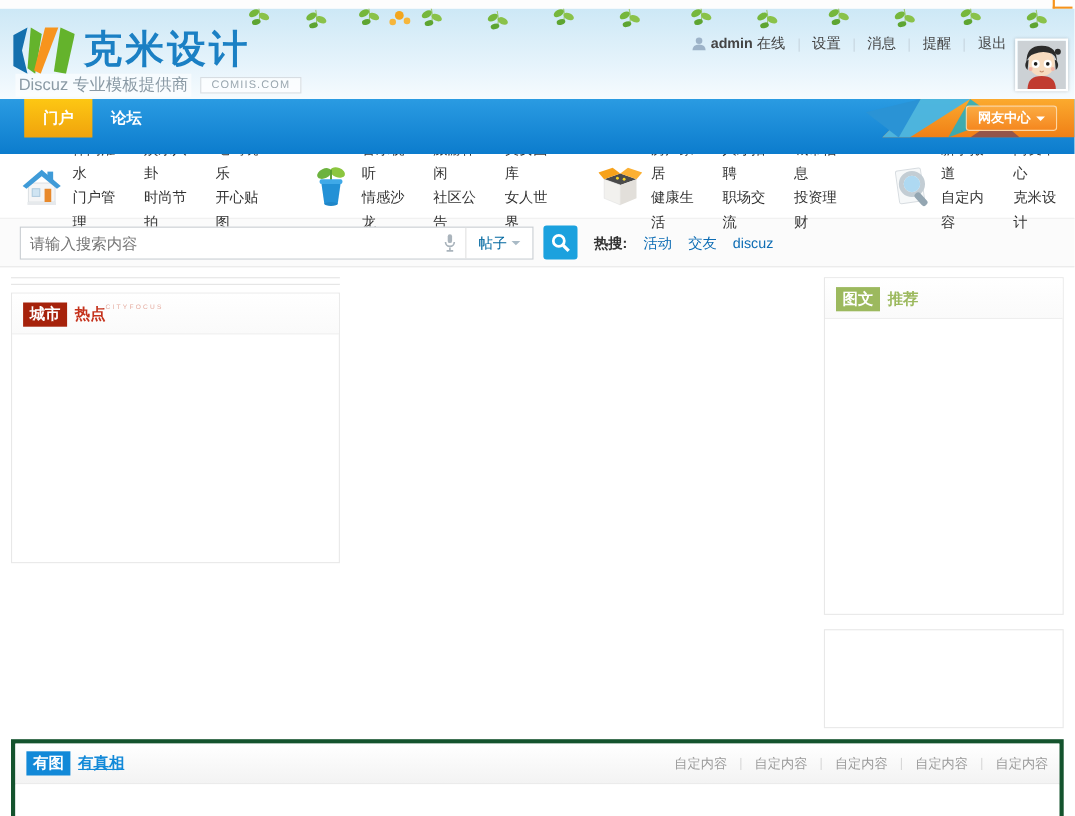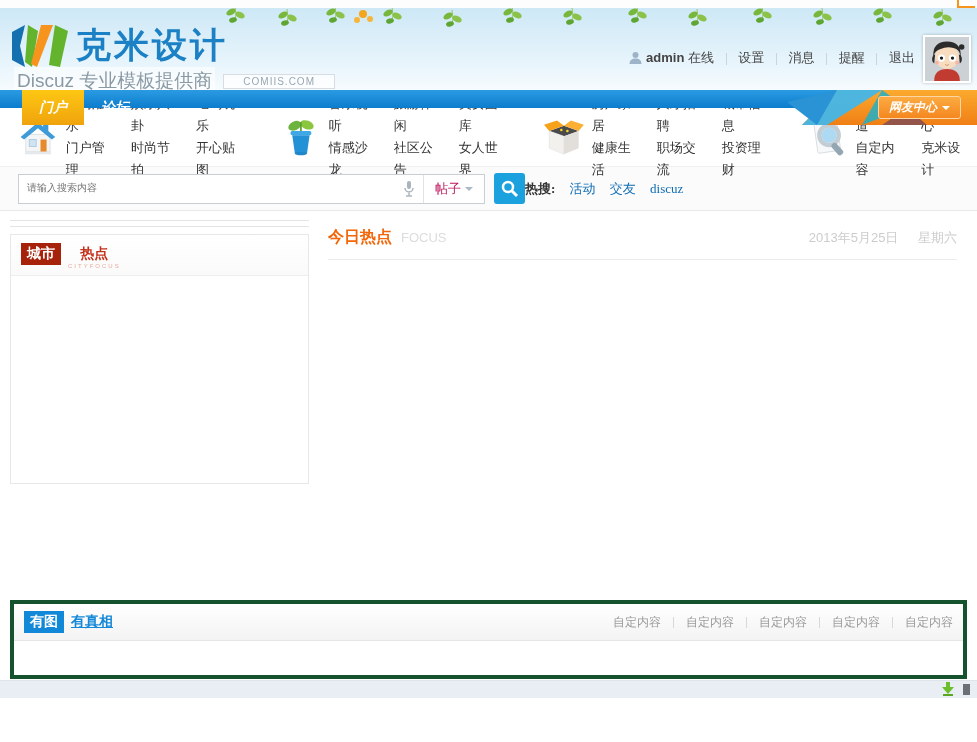--- a/index.html
+++ b/index.html
@@ -17,35 +17,35 @@
     background:#fff; border-left:2px solid #f7941d; border-bottom:2px solid #f7941d; }
 
   
   .header { position:relative; height:82px; overflow:hidden;
     background:linear-gradient(180deg,#cde8f6 0%,#e9f5fc 70%,#f6fbfe 100%); }
   .leaves-svg { position:absolute; top:-2px; right:0; }
   .logo { position:absolute; left:12px; top:16px; display:flex; align-items:flex-start; }
   .logo-glyph { margin-right:8px; }
   .logo-text { font-size:35px; font-weight:bold; color:#1b80c4; letter-spacing:3px; line-height:42px; }
   .logo-sub { position:absolute; left:14px; top:59px; display:flex; align-items:center; }
-  .logo-sub-text { color:#8a9aa5; font-size:19px; background:rgba(255,255,255,.55); padding:1px 3px;text-align:center; }
+  .logo-sub-text { color:#8a9aa5; font-size:15px; background:rgba(255,255,255,.55); padding:1px 3px;text-align:center; }
   .logo-domain { font-size:10px; color:#9aa7b0; border:1px solid #d7dde2;
-    background:rgba(255,255,255,.7); padding:1px 19px; margin-left:8px; letter-spacing:1px; }
-  .user-panel { position:absolute; right:62px; top:36px; text-align:right; color:#444; line-height:27px; }
+    background:rgba(255,255,255,.7); padding:1px 9px; margin-left:8px; letter-spacing:1px; }
+  .user-panel { position:absolute; right:62px; top:18px; text-align:right; color:#444; line-height:27px; }
   .user-panel a { color:#444; }
   .uname { font-weight:bold; color:#333; }
   .vsep { display:inline-block; width:0; height:12px; border-left:1px solid #c6d5de;
     margin:0 8px; vertical-align:middle; }
   .caret { display:inline-block; width:0; height:0; border-left:4px solid transparent;
     border-right:4px solid transparent; border-top:4px solid #a9bac6; margin-left:4px; vertical-align:middle; }
   .avatar { position:absolute; right:6px; top:27px; width:48px; height:48px;
     border:2px solid #fff; box-shadow:0 0 3px rgba(0,0,0,.25); }
 
   
-  .navbar { position:relative; height:18px; background:linear-gradient(180deg,#2a9be2,#0c7ccd);font-style:italic; }
+  .navbar { position:relative; height:50px; background:linear-gradient(180deg,#2a9be2,#0c7ccd); }
   .nav-tabs { display:flex; padding-left:22px; }
   .nav-tab { height:35px; line-height:35px; padding:0 17px; color:#fff; font-size:14px; font-weight:bold; cursor:pointer; }
   .nav-tab.active { background:linear-gradient(180deg,#fdc713,#f0a30c); }
   .nav-deco { position:absolute; right:0; top:0; }
   .quick-nav-btn { position:absolute; right:16px; top:6px; height:23px; line-height:21px; padding:0 10px;
     background:linear-gradient(180deg,#fbab42,#f5871f); border:1px solid #fcd6a4; border-radius:3px;
     color:#fff; font-size:12px; font-weight:bold; cursor:pointer; }
   .caret-w { display:inline-block; width:0; height:0; border-left:4px solid transparent;
     border-right:4px solid transparent; border-top:4px solid #fff; margin-left:5px; vertical-align:middle; }
 
@@ -54,44 +54,44 @@
   .cat-group { display:flex; align-items:center; margin-right:20px; }
   .cat-icon { margin-right:8px; }
   .cat-col { display:flex; flex-direction:column; margin-right:20px; line-height:22px; }
   .cat-col a { color:#333; }
 
   
   .search-bar { display:flex; align-items:center; height:45px; padding:0 10px 0 18px;
     background:#fbfbfb; border-top:1px solid #f0f0f0; border-bottom:1px solid #e8e8e8; }
   .search-box { display:flex; align-items:center; width:467px; height:30px;
     border:1px solid #c9ced2; background:#fff; }
-  .search-input { flex:1; border:none; outline:none; padding:0 8px; font-size:10px; color:#c2410c;
-    height:26px; font-family:Liberation Mono, monospace; background:transparent; }
+  .search-input { flex:1; border:none; outline:none; padding:0 8px; font-size:14px; color:#c2410c;
+    height:26px; font-family:Liberation Sans, sans-serif; background:transparent; }
   .mic { margin:0 7px; display:flex; }
   .search-type { display:flex; align-items:center; padding:0 11px; height:28px;
-    border-left:1px solid #e2e2e2; color:#be185d; cursor:pointer; }
+    border-left:1px solid #e2e2e2; color:#0369a1; cursor:pointer; }
   .search-btn { width:31px; height:31px; margin-left:9px; background:#1ba1de; border:none;
     border-radius:3px; display:flex; align-items:center; justify-content:center; cursor:pointer; }
-  .hot-search { margin-left:0;font-family:Liberation Serif, serif; }
+  .hot-search { margin-left:15px; }
   .hot-label { font-weight:bold; color:#333; }
   .hot-link { color:#0e6db4; margin-left:11px; }
 
   
   .main { display:flex; padding:9px 10px 0; align-items:flex-start; }
   .col-left { width:299px; margin-right:9px; }
   .mini-box { height:7px; border-top:1px solid #e4e4e4; border-bottom:1px solid #e4e4e4; margin-bottom:7px; }
   .panel { border:1px solid #e8e8e8; background:#fff; }
   .panel-hd { display:flex; align-items:flex-start; padding:8px 10px 6px;
     background:linear-gradient(180deg,#fff,#fafafa); border-bottom:1px solid #eee; }
   .badge { color:#fff; font-weight:bold; font-size:14px; padding:2px 6px; }
   .badge-red { background:#a6220b; }
   .badge-green { background:#9cb95e; }
   .badge-blue { background:#1289d8; }
   .hd-title { font-weight:bold; font-size:14px; margin-left:7px; margin-top:2px; }
-  .t-red { color:#c5321c; display:inline-flex; flex-direction:column;text-align:center; }
+  .t-red { color:#c5321c; display:inline-flex; flex-direction:row; }
   .t-green { color:#9cb95e; }
   .t-blue { color:#1289d8; }
   .tiny-sub { font-size:6px; letter-spacing:2px; color:#e5aca0; font-weight:normal; line-height:6px; }
   .city-body { height:207px; }
   .col-center { flex:1; padding:0 10px; }
   .focus-hd { display:flex; align-items:baseline; padding:7px 0 11px; border-bottom:1px solid #ececec; }
   .focus-title { color:#f2670a; font-weight:bold; font-size:16px; }
   .focus-sub { color:#dcdcdc; font-size:13px; margin-left:9px; }
   .focus-date { margin-left:auto; color:#ccc; }
   .focus-week { margin-left:16px; }
@@ -356,31 +356,33 @@
         <span class="hd-title t-red">
           <span>热点</span>
           <span class="tiny-sub">CITYFOCUS</span>
         </span>
       </div>
       <div class="city-body"></div>
     </div>
   </div>
 
   <div class="col-center">
-    <div class="focus-hd">
-      <span class="focus-title">今日热点</span>
-      <span class="focus-sub">FOCUS</span>
-      <span class="focus-date">
-        <span>2013年5月25日</span>
-        <span class="focus-week">星期六</span>
-      </span>
-    </div>
     <div style="height:330px;"></div>
   </div>
 
+  <div class="col-right">
+    <div class="panel">
+      <div class="panel-hd">
+        <span class="badge badge-green">图文</span>
+        <span class="hd-title t-green">推荐</span>
+      </div>
+      <div class="photo-body"></div>
+    </div>
+    <div class="empty-box"></div>
+  </div>
 </div>
 
 <div class="bottom-section">
   <div class="bottom-hd">
     <span class="badge badge-blue">有图</span>
     <span class="hd-title t-blue" style="margin-top:0;text-decoration:underline;">有真相</span>
     <div class="custom-links">
       <a class="custom-link">自定内容</a>
       <span class="csep"></span>
       <a class="custom-link">自定内容</a>

